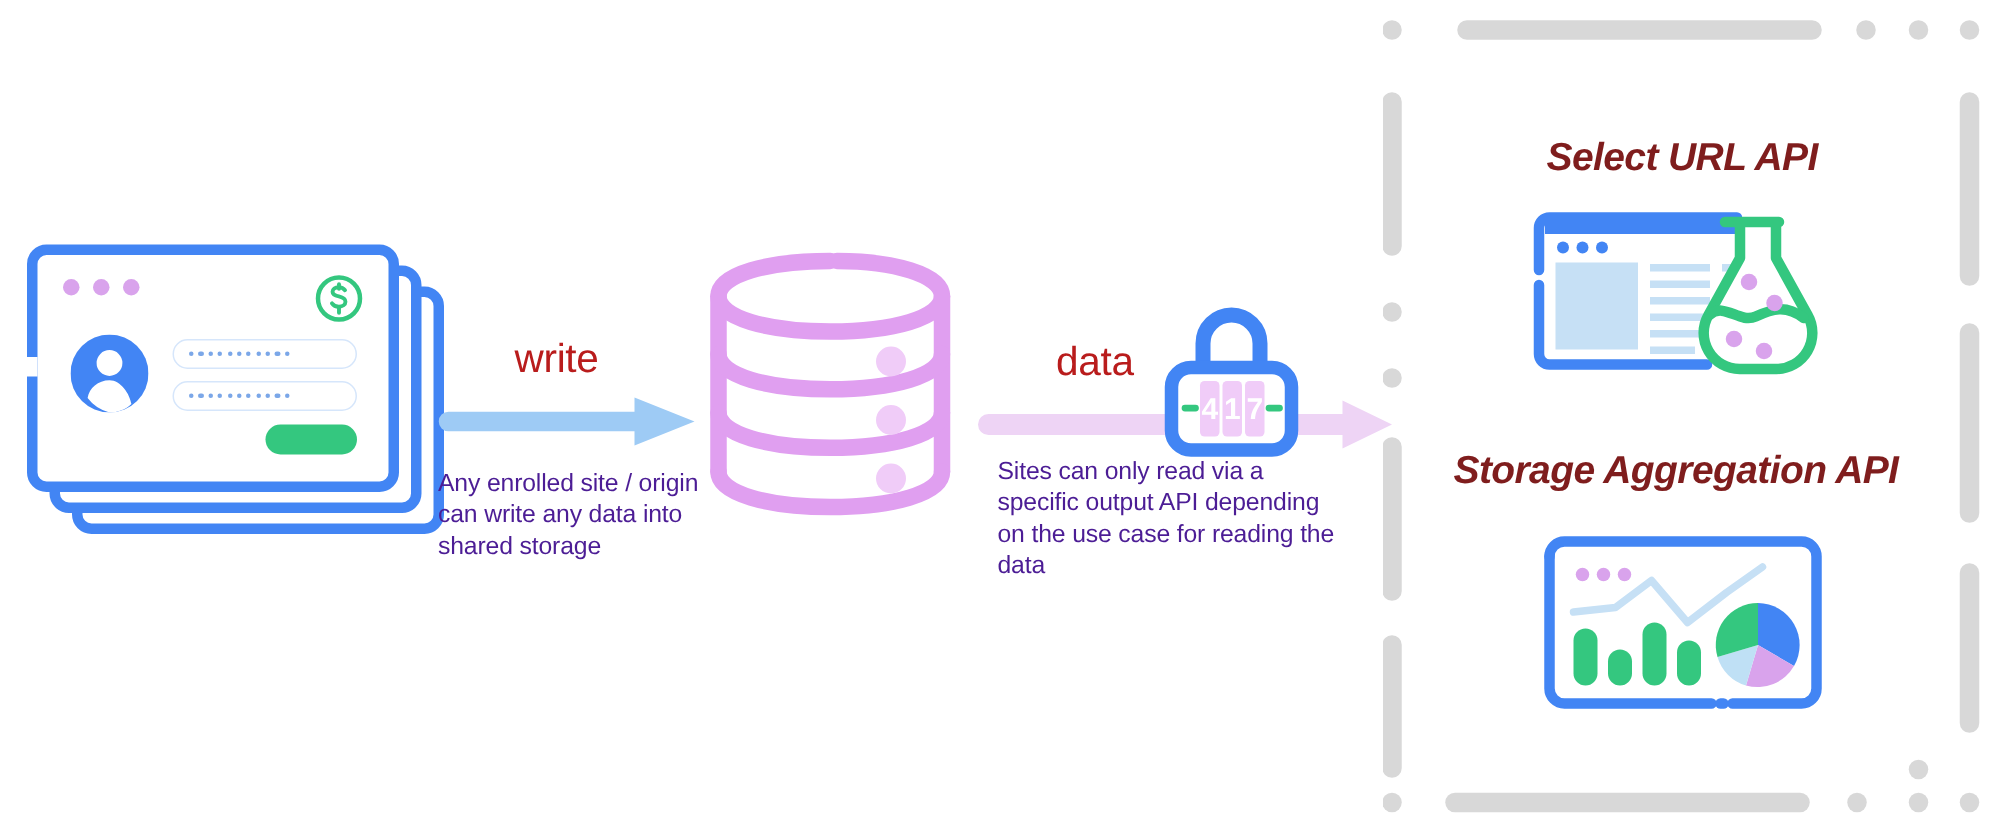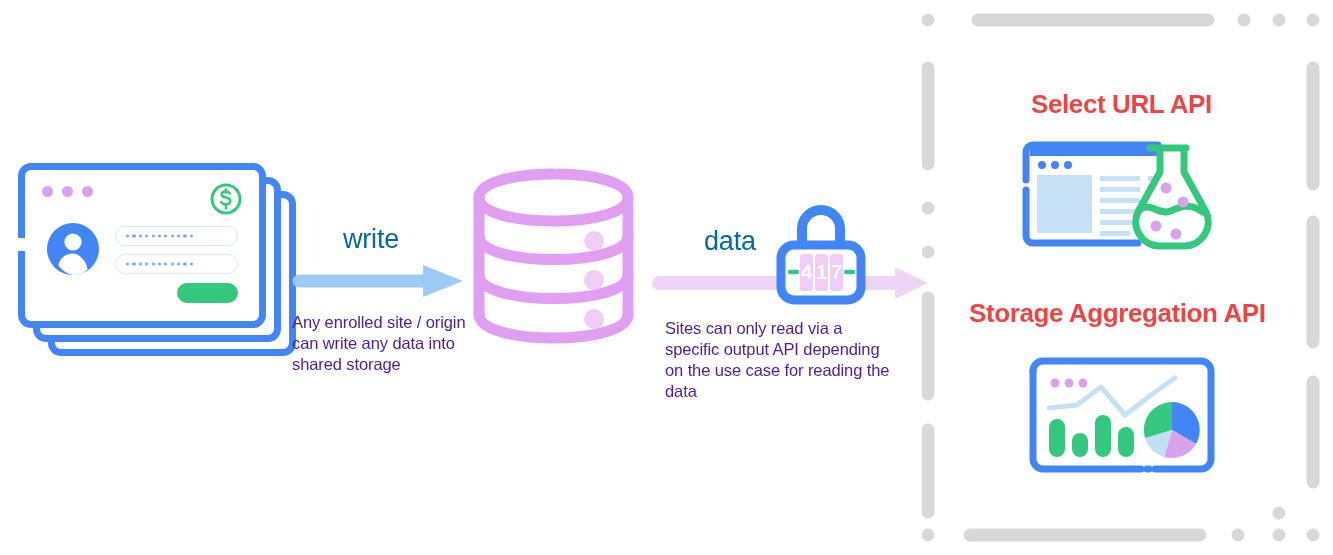--- a/index.html
+++ b/index.html
@@ -19,38 +19,39 @@
   .stage {
     position: absolute;
     inset: 0;
   }
 
   
   .flow-label {
     position: absolute;
     font-size: 27px;
     font-weight: 400;
-    color: #0369a1;
+    color: #b91c1c;
     letter-spacing: -0.2px;
     white-space: nowrap;
   }
   .caption {
     position: absolute;
     font-size: 16.5px;
     line-height: 21px;
     font-weight: 400;
     color: #4c1d95;
     letter-spacing: -0.1px;
   }
   .heading {
     position: absolute;
     font-weight: 700;
-    color: #ef4444;
+    color: #7f1d1d;
     letter-spacing: -0.4px;
     white-space: nowrap;
+    font-style: italic;
   }
   #shared-storage-title {
     font-size: 29px;
     left: 460px;
     top: 126px;
   }
   #select-url-title {
     font-size: 26px;
     left: 1031px;
     top: 89px;
@@ -275,21 +276,21 @@
       <rect x="40" y="54" width="13" height="37" rx="3" fill="#f0ccf8"></rect>
       <rect x="55" y="54" width="13" height="37" rx="3" fill="#f0ccf8"></rect>
       <text x="31.5" y="79" font-family="'Liberation Sans',sans-serif" font-size="20" font-weight="700" fill="#ffffff" text-anchor="middle">4</text>
       <text x="46.5" y="79" font-family="'Liberation Sans',sans-serif" font-size="20" font-weight="700" fill="#ffffff" text-anchor="middle">1</text>
       <text x="61.5" y="79" font-family="'Liberation Sans',sans-serif" font-size="20" font-weight="700" fill="#ffffff" text-anchor="middle">7</text>
     </g>
     <line x1="15" y1="72" x2="22" y2="72" stroke="#34c77f" stroke-width="4.5" stroke-linecap="round"></line>
     <line x1="71" y1="72" x2="78" y2="72" stroke="#34c77f" stroke-width="4.5" stroke-linecap="round"></line>
   </svg>
 
-  <div class="caption" style="left:665px; top:318px; width:235px;">Sites can only read via a specific output API depending on the use case for reading the data</div>
+  <div class="caption" style="left:665px; top:304px; width:235px;">Sites can only read via a specific output API depending on the use case for reading the data</div>
 
   <svg id="api-frame" viewBox="0 0 398 531">
     <g stroke="#d8d8d8" stroke-width="13" stroke-linecap="round" fill="none">
 
       <line x1="6" y1="8" x2="6" y2="8"></line>
       <line x1="56" y1="8" x2="286" y2="8"></line>
       <line x1="322" y1="8" x2="322" y2="8"></line>
       <line x1="357" y1="8" x2="357" y2="8"></line>
       <line x1="391" y1="8" x2="391" y2="8"></line>
 

